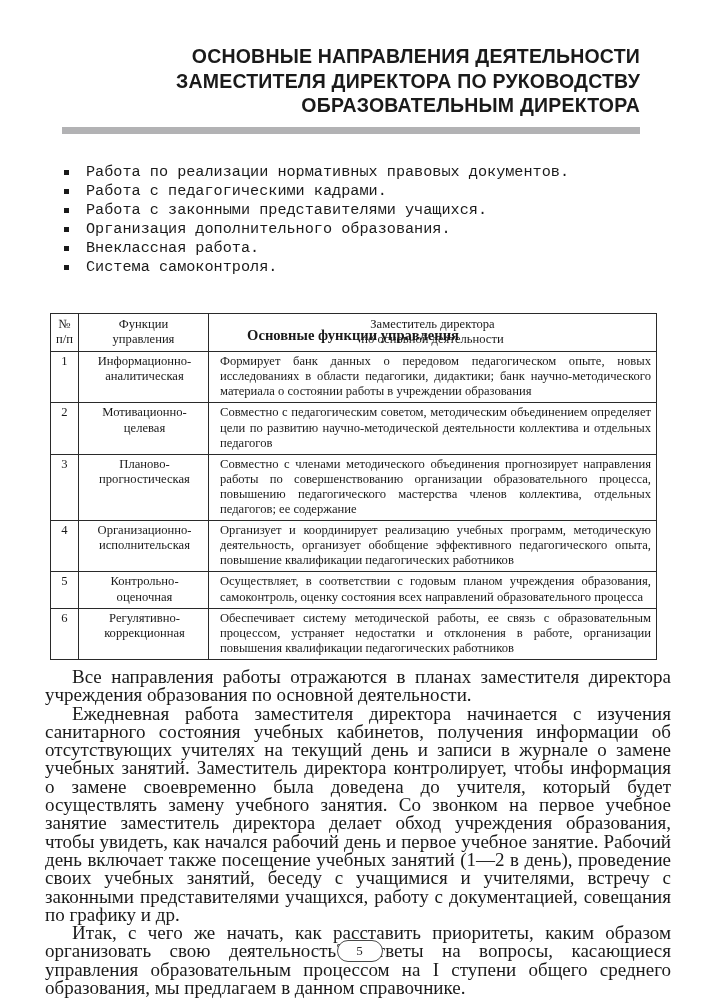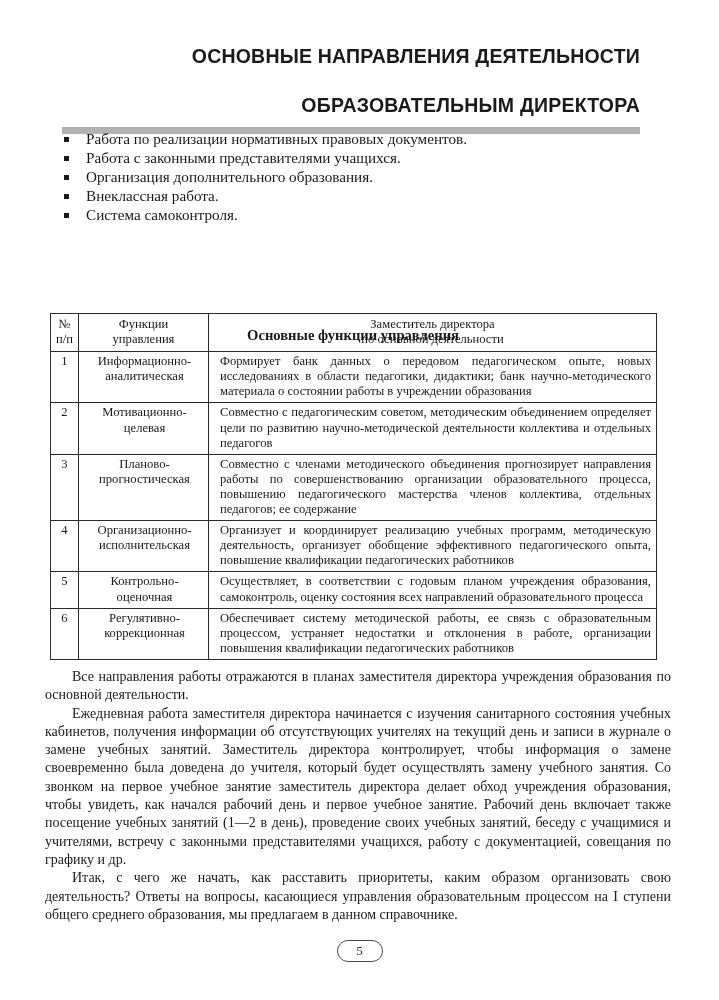--- a/index.html
+++ b/index.html
@@ -39,25 +39,26 @@
     margin-top: 9px;
     height: 7px;
     background: #b2b2b4;
     width: 578px;
   }
 
   
   .bullet-list {
     position: absolute;
     left: 62px;
-    top: 130px;
+    top: 163px;
     width: 600px;
     margin: 0;
     padding: 0;
     list-style: none;
+    font-family: Liberation Mono, monospace;
   }
   .bullet-list li {
     position: relative;
     padding-left: 24px;
     font-size: 15.2px;
     line-height: 18.4px;
     margin: 0 0 0.6px 0;
     white-space: nowrap;
   }
   .bullet-list li .sq {
@@ -133,21 +134,21 @@
     position: absolute;
     left: 45px;
     top: 668px;
     width: 626px;
   }
   .body-text p {
     margin: 0;
     text-indent: 27px;
     text-align: justify;
     text-justify: inter-word;
-    font-size: 14px;
+    font-size: 19px;
     line-height: 18.3px;
   }
 
   
   .page-number {
     position: absolute;
     left: 0;
     right: 0;
     top: 940px;
     text-align: center;
@@ -165,28 +166,29 @@
   }
 </style>
 </head>
 <body>
 
 <div class="page">
 
   <div class="title-block">
     <h1 class="doc-title">
       <span>ОСНОВНЫЕ НАПРАВЛЕНИЯ ДЕЯТЕЛЬНОСТИ</span><br>
-      <br>
+      <span>ЗАМЕСТИТЕЛЯ ДИРЕКТОРА ПО РУКОВОДСТВУ</span><br>
       <span>ОБРАЗОВАТЕЛЬНЫМ ДИРЕКТОРА</span>
     </h1>
     <div class="title-rule"></div>
   </div>
 
   <ul class="bullet-list">
       <li><span class="sq"></span><span>Работа по реализации нормативных правовых документов.</span></li>
+      <li><span class="sq"></span><span>Работа с педагогическими кадрами.</span></li>
       <li><span class="sq"></span><span>Работа с законными представителями учащихся.</span></li>
       <li><span class="sq"></span><span>Организация дополнительного образования.</span></li>
       <li><span class="sq"></span><span>Внеклассная работа.</span></li>
       <li><span class="sq"></span><span>Система самоконтроля.</span></li>
     </ul>
 
   <div class="table-caption">Основные функции управления</div>
 
   <table class="fn-table">
     <colgroup>

